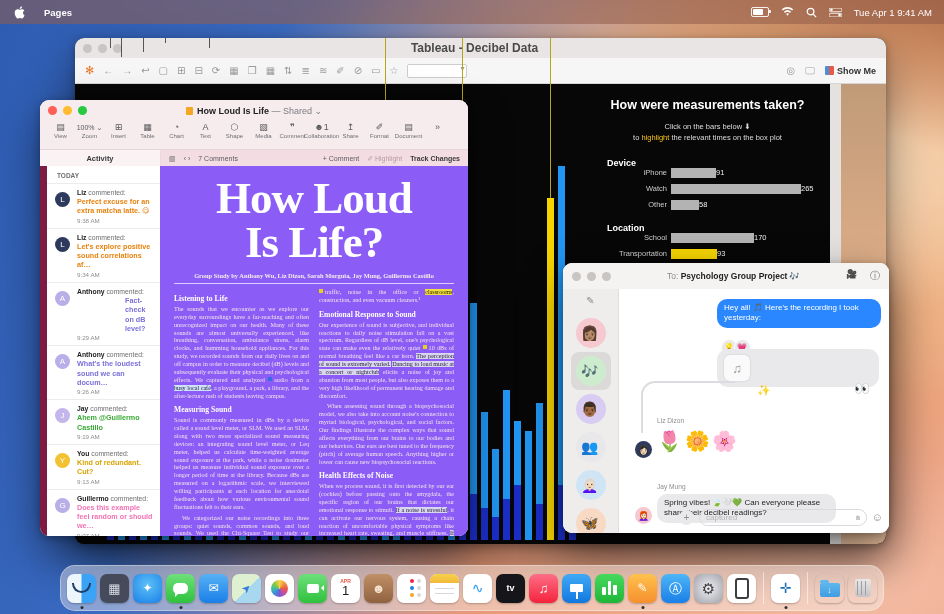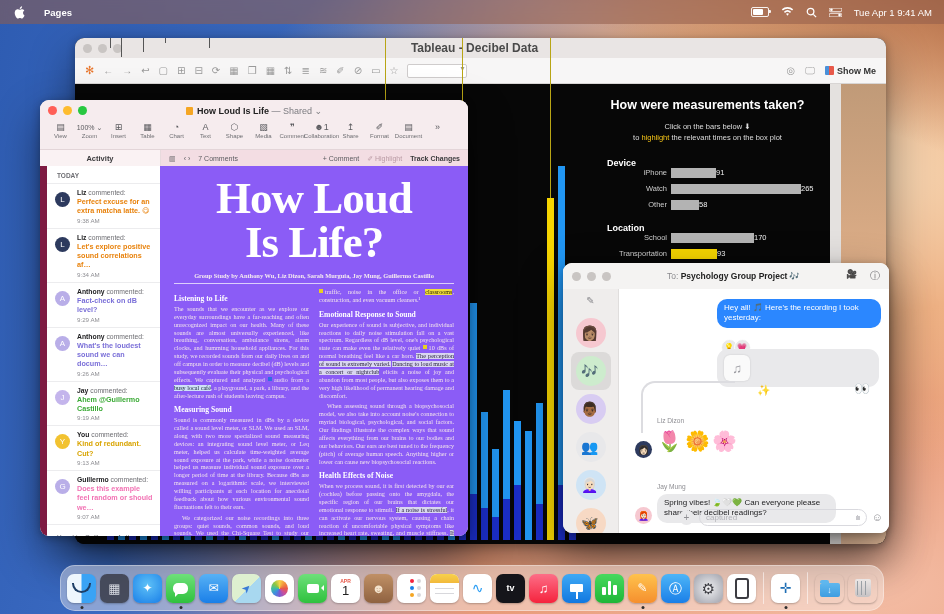--- a/index.html
+++ b/index.html
@@ -521,21 +521,21 @@
             </div>
             <div class="cmt">
               <span class="av" style="background: rgb(45, 58, 94);">L</span>
               <div class="who"><b>Liz</b> commented:</div>
               <div class="txt" style="color: rgb(232, 130, 12);">Let's explore positive sound correlations af…</div>
               <div class="time">9:34 AM</div>
             </div>
             <div class="cmt">
               <span class="av" style="background: rgb(185, 174, 232);">A</span>
               <div class="who"><b>Anthony</b> commented:</div>
-              <div class="txt" style="color: rgb(122, 111, 216);">Fact-check on dB level?</div>
+              <div class="txt" style="color: rgb(122, 111, 216); margin-left: 48px;">Fact-check on dB level?</div>
               <div class="time">9:29 AM</div>
             </div>
             <div class="cmt">
               <span class="av" style="background: rgb(185, 174, 232);">A</span>
               <div class="who"><b>Anthony</b> commented:</div>
               <div class="txt" style="color: rgb(122, 111, 216);">What's the loudest sound we can docum…</div>
               <div class="time">9:26 AM</div>
             </div>
             <div class="cmt">
               <span class="av" style="background: rgb(196, 181, 236);">J</span>

